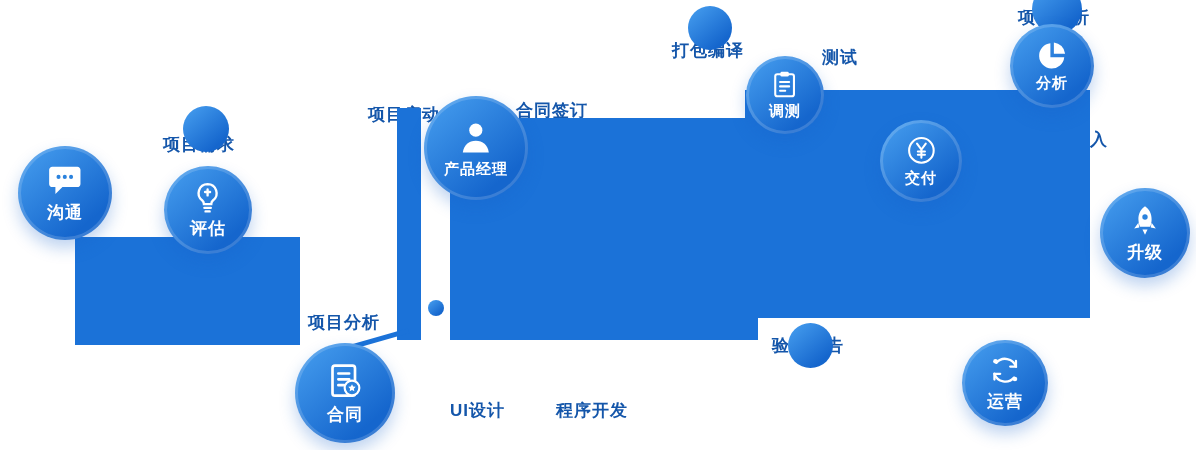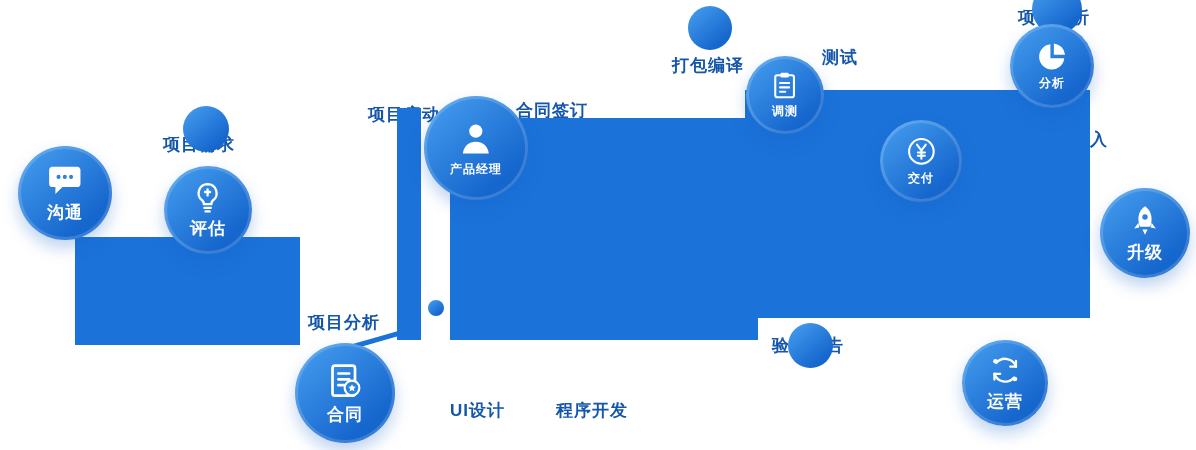--- a/index.html
+++ b/index.html
@@ -17,21 +17,21 @@
        background:linear-gradient(140deg,var(--circleLight,#48a0f0) 0%,var(--circleDark,#1566cd) 80%)}
 
   
   .node{position:absolute;z-index:3;border-radius:50%;display:flex;flex-direction:column;
         align-items:center;justify-content:center;color:#fff;
         background:linear-gradient(140deg,var(--circleLight,#48a0f0) 0%,var(--circleDark,#1566cd) 78%);
         box-shadow:inset 0 0 0 3px rgba(255,255,255,.16),0 8px 16px rgba(20,98,200,.28)}
   .node .ic{width:40%;height:40%;display:flex;align-items:center;justify-content:center}
   .node .ic svg{width:100%;height:100%;display:block}
   .node .nl{font-weight:bold;font-size:17px;letter-spacing:1px;margin-top:2px;white-space:nowrap}
-  .n4 .nl,.n7 .nl,.n9 .nl,.n10 .nl{font-size:12px}
+  .n4 .nl,.n7 .nl,.n9 .nl,.n10 .nl{font-size:15px}
 
   
   .bA{left:75px;top:237px;width:225px;height:108px}
   .bar{left:397px;top:108px;width:24px;height:232px}
   .dot{left:428px;top:300px;width:16px;height:16px}
   .bB{left:450px;top:118px;width:308px;height:222px}
   .bC{left:745px;top:90px;width:345px;height:228px}
   .l1{left:338px;top:338px;width:72px;height:5px;transform:rotate(-16deg)}
 
   .d1{left:183px;top:106px;width:46px;height:46px}
@@ -51,21 +51,21 @@
   .n10{left:1010px;top:24px;width:84px;height:84px}
   .n11{left:962px;top:340px;width:86px;height:86px}
   .n12{left:1100px;top:188px;width:90px;height:90px}
 
   .c1{left:163px;top:133px}
   .c2{left:308px;top:311px}
   .c3{left:368px;top:103px}
   .c4{left:516px;top:99px}
   .c5{left:450px;top:399px}
   .c6{left:556px;top:399px}
-  .c7{left:672px;top:54px}
+  .c7{left:672px;top:39px}
   .c8{left:822px;top:46px}
   .c9{left:772px;top:334px}
   .c10{left:1018px;top:6px}
   .c11{left:1072px;top:128px}
 </style>
 </head>
 <body>
 
 <div class="stage">
 

